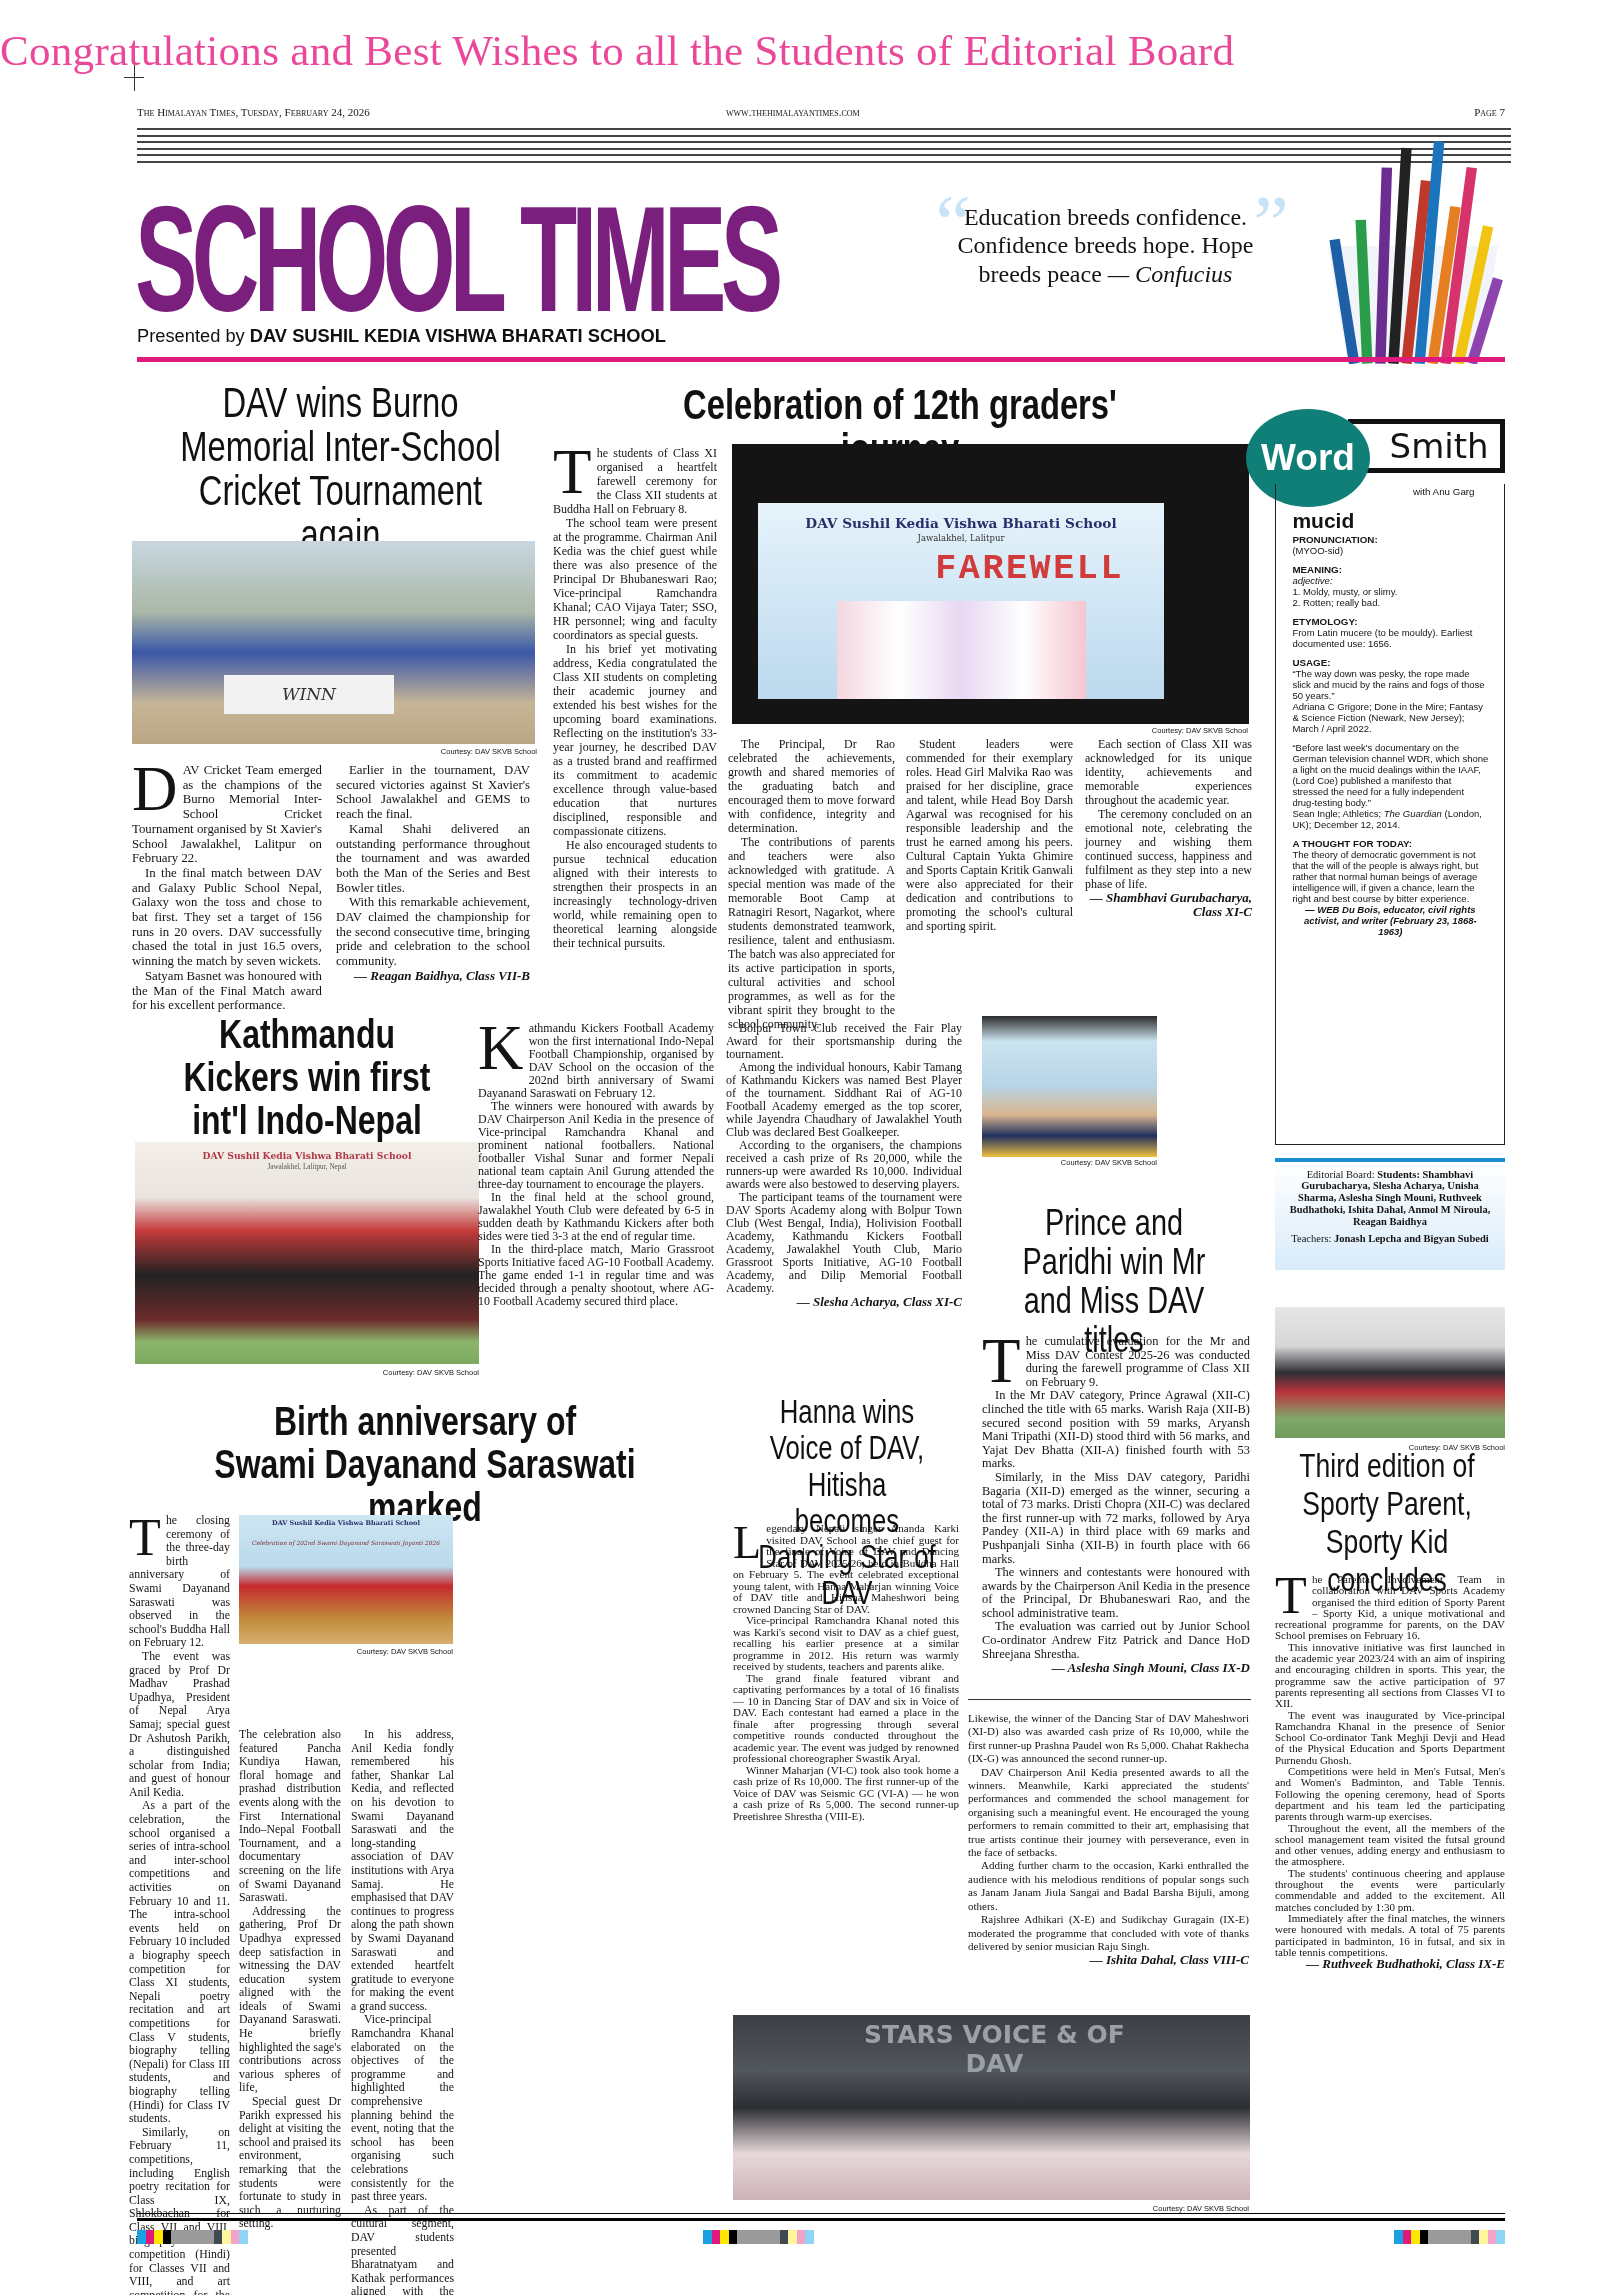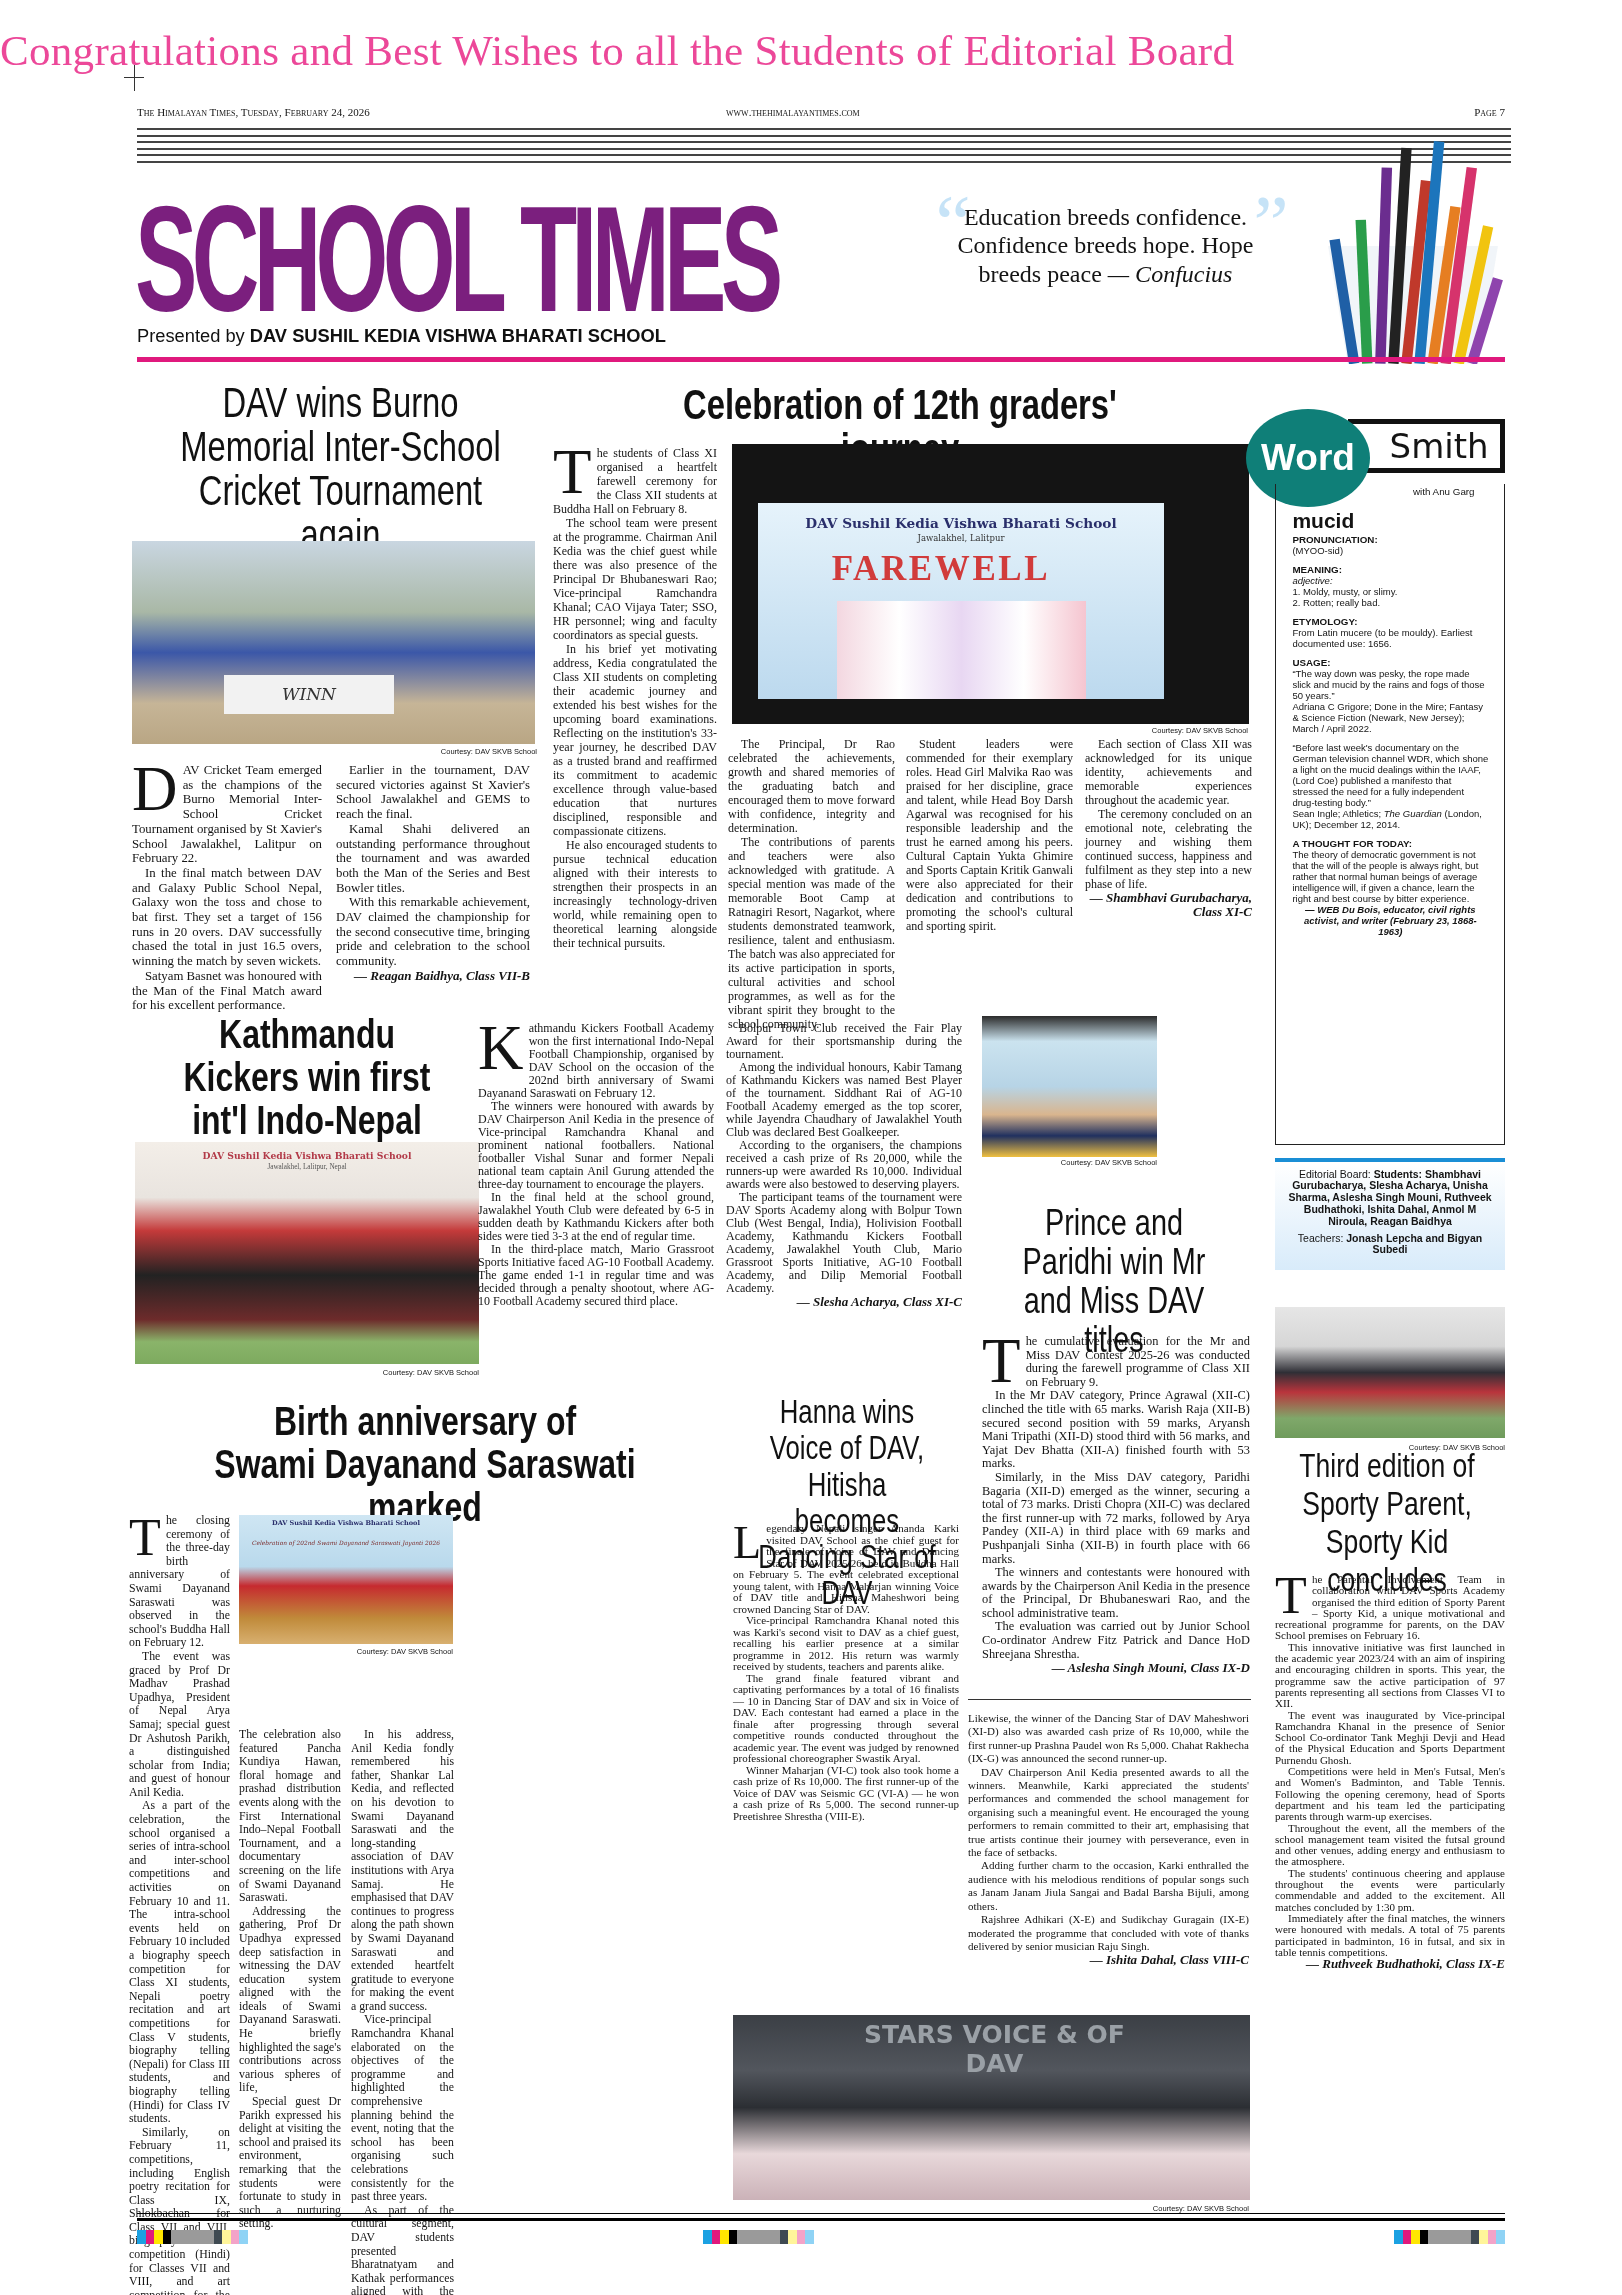--- a/index.html
+++ b/index.html
@@ -27,21 +27,21 @@
   .body p.first{text-indent:0}
   .dropcap{float:left;font-size:63px;line-height:51px;margin:1.3px 5.2px 0 0;font-family:"Liberation Serif",serif}
   .byline{text-align:right;font-style:italic;font-weight:bold;font-size:13px}
   .photo{border-radius:0;overflow:hidden;position:absolute}
   .credit{font-family:"Liberation Sans",sans-serif;font-size:7.5px;text-align:right;position:absolute}
   .col{position:absolute}
   .ws-circle{left:1246px;top:409px;width:124px;height:98px;border-radius:50%;background:#0f7f78;color:#fff;font-family:"Liberation Sans",sans-serif;font-weight:bold;font-size:37px;display:flex;align-items:center;justify-content:center}
   .ws-box{left:1348px;top:419px;width:157px;height:54px;border:5.9px solid #111;border-left:none;font-family:"DejaVu Sans",sans-serif;font-size:34px;display:flex;align-items:center;padding-left:19.6px}
   .ws-panel{left:1275px;top:484px;width:230px;height:661px;border:1px solid #222;border-top:none;font-family:"Liberation Sans",sans-serif;font-size:9.5px;line-height:11px;padding:11.8px 15.7px 0 16.4px}
   .ws-panel h4{font-size:9.8px;font-weight:bold;margin-top:7.9px}
-  .ed-board{left:1275px;top:1158px;width:230px;height:112px;border-top:4.6px solid #1a8ed5;background:linear-gradient(#fff,#d8ebfa);text-align:center;font-family:Liberation Sans, sans-serif;font-size:10.5px;line-height:11.8px;padding:6.5px 10.5px}
+  .ed-board{left:1275px;top:1158px;width:230px;height:112px;border-top:4.6px solid #1a8ed5;background:linear-gradient(#fff,#d8ebfa);text-align:center;font-family:Liberation Serif, serif;font-size:10.5px;line-height:11.8px;padding:6.5px 10.5px}
   .hr{position:absolute;height:1.3px;background:#333}
   .bottomrule{left:137px;top:2218px;width:1368px;height:2.6px;background:#000}
   .bottomrule2{left:137px;top:2213px;width:1368px;height:1px;background:#000}
   .swatches{top:2230px;display:flex;height:14.4px}
   .swatches div{width:8.5px;height:14.4px}
 </style>
 </head>
 <body>
 
 <div class="abs banner">Congratulations and Best Wishes to all the Students of Editorial Board</div>
@@ -110,21 +110,21 @@
 <div class="col body" style="left:553px;top:446px;width:164px;font-size:12px;line-height:14px">
   <p class="first"><span class="dropcap">T</span><span>he students of Class XI organised a heartfelt farewell ceremony for the Class XII students at Buddha Hall on February 8.</span></p>
   <p>The school team were present at the programme. Chairman Anil Kedia was the chief guest while there was also presence of the Principal Dr Bhubaneswari Rao; Vice-principal Ramchandra Khanal; CAO Vijaya Tater; SSO, HR personnel; wing and faculty coordinators as special guests.</p>
   <p>In his brief yet motivating address, Kedia congratulated the Class XII students on completing their academic journey and extended his best wishes for the upcoming board examinations. Reflecting on the institution's 33-year journey, he described DAV as a trusted brand and reaffirmed its commitment to academic excellence through value-based education that nurtures disciplined, responsible and compassionate citizens.</p>
   <p>He also encouraged students to pursue technical education aligned with their interests to strengthen their prospects in an increasingly technology-driven world, while remaining open to theoretical learning alongside their technical pursuits.</p>
 </div>
 <div class="photo" style="left:732px;top:444px;width:517px;height:280px;background:#141414">
   <div class="abs" style="left:26px;top:59px;width:406px;height:196px;background:linear-gradient(#e6f3fb,#bcd9ee)">
     <div class="abs" style="left:0;top:11.8px;width:406px;text-align:center;font-family:'DejaVu Serif',serif;font-weight:bold;font-size:13.7px;color:#2a2f6b">DAV Sushil Kedia Vishwa Bharati School</div>
     <div class="abs" style="left:0;top:30px;width:406px;text-align:center;font-family:'DejaVu Serif',serif;font-size:8.5px;color:#333">Jawalakhel, Lalitpur</div>
-    <div class="abs" style="left:0;top:46px;width:366px;text-align:center;font-family:Liberation Serif, serif;font-weight:bold;font-size:35px;color:#d13b3b;letter-spacing:2.6px">FAREWELL</div>
+    <div class="abs" style="left:0;top:46px;width:366px;text-align:right;font-family:Liberation Mono, monospace;font-weight:bold;font-size:35px;color:#d13b3b;letter-spacing:2.6px">FAREWELL</div>
     <div class="abs" style="left:79px;top:98px;width:249px;height:98px;background:linear-gradient(90deg,#f3d7e0,#fff,#e8d7f2,#fff,#f5c5d0)"></div>
   </div>
 </div>
 <div class="credit" style="left:1112px;top:726px;width:136px">Courtesy: DAV SKVB School</div>
 <div class="col body" style="left:728px;top:737px;width:167px;font-size:12px;line-height:14px">
   <p>The Principal, Dr Rao celebrated the achievements, growth and shared memories of the graduating batch and encouraged them to move forward with confidence, integrity and determination.</p>
   <p>The contributions of parents and teachers were also acknowledged with gratitude. A special mention was made of the memorable Boot Camp at Ratnagiri Resort, Nagarkot, where students demonstrated teamwork, resilience, talent and enthusiasm. The batch was also appreciated for its active participation in sports, cultural activities and school programmes, as well as for the vibrant spirit they brought to the school community.</p>
 </div>
 <div class="col body" style="left:906px;top:737px;width:167px;font-size:12px;line-height:14px">
   <p>Student leaders were commended for their exemplary roles. Head Girl Malvika Rao was praised for her discipline, grace and talent, while Head Boy Darsh Agarwal was recognised for his responsible leadership and the trust he earned among his peers. Cultural Captain Yukta Ghimire and Sports Captain Kritik Ganwali were also appreciated for their dedication and contributions to promoting the school's cultural and sporting spirit.</p>

